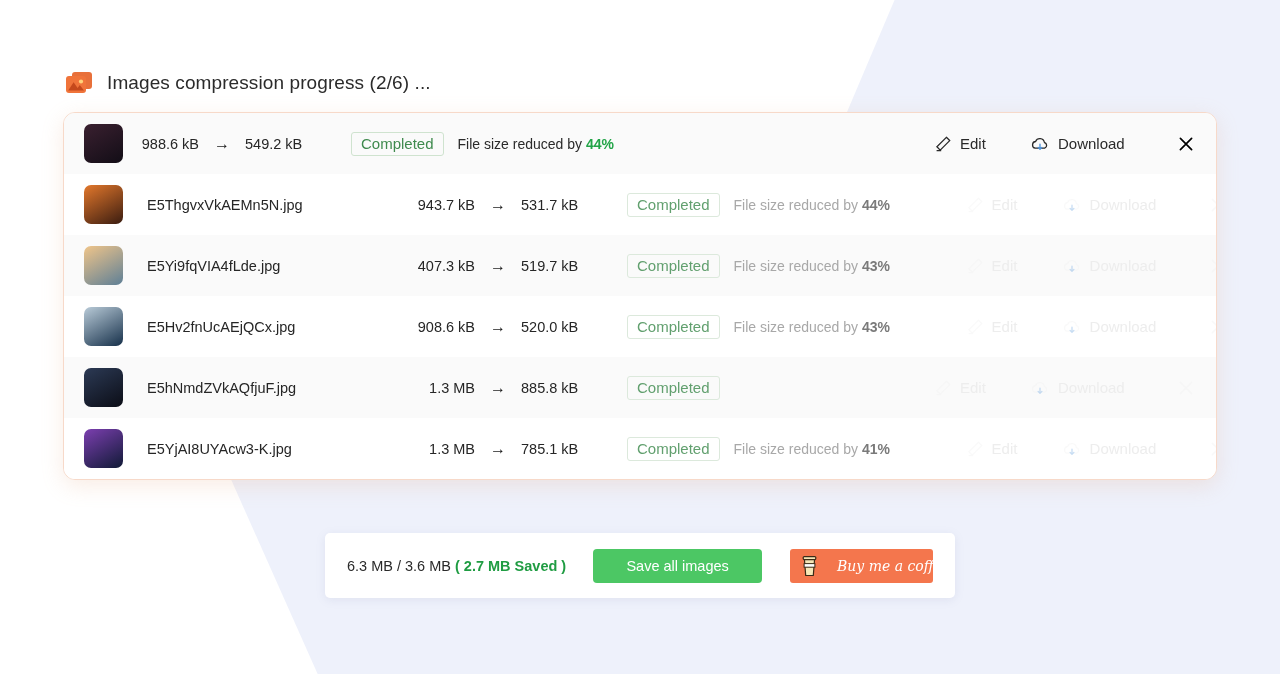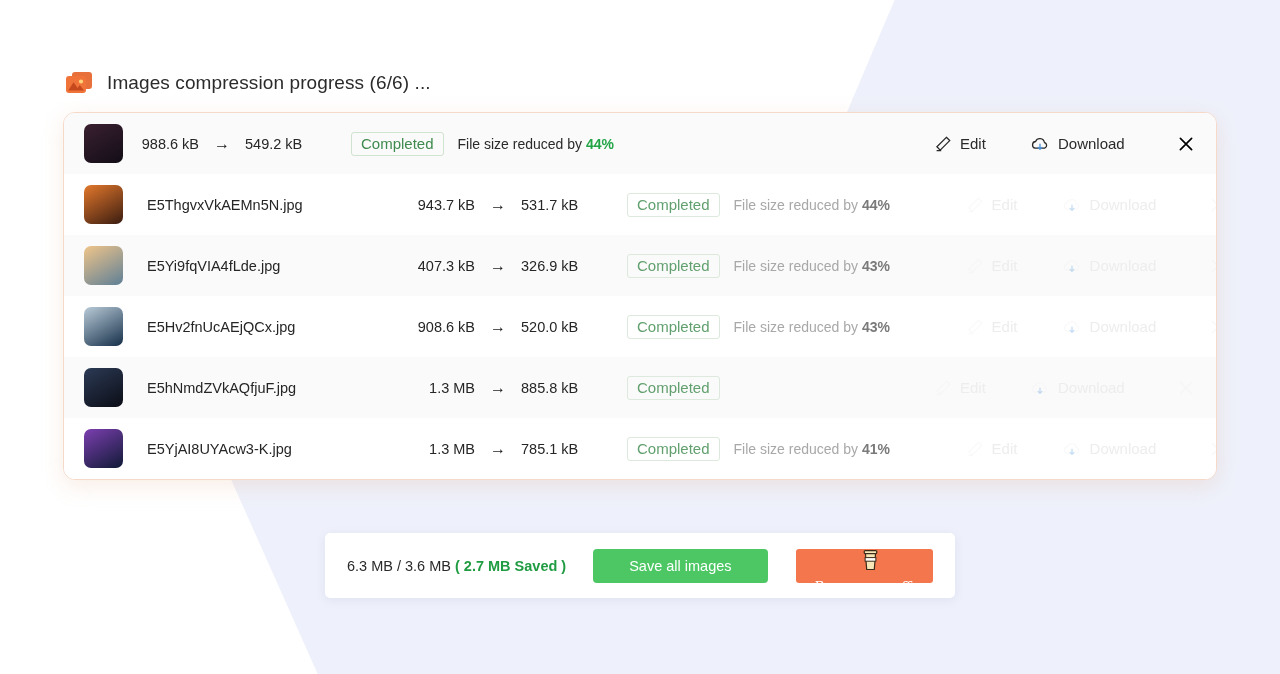--- a/index.html
+++ b/index.html
@@ -210,24 +210,23 @@
     cursor: pointer;
   }
 
   .coffee-btn {
     margin-left: 28px;
     width: 143px; height: 34px;
     background: #f4764d;
     border-radius: 3px;
     display: flex;
     align-items: center;
-    gap: 8px;
+    gap: 20px;
     padding-left: 12px;
     cursor: pointer;
-    flex-direction: column;
   }
   .coffee-label {
     color: #ffffff;
     font-size: 14px;
     font-style: italic;
     font-family: "DejaVu Serif", serif;
     white-space: nowrap;
   }
 </style>
 </head>
@@ -243,21 +242,21 @@
 
   <div class="header">
     <span class="header-icon">
       <svg class="icon-svg" width="30" height="26" viewBox="0 0 30 26">
         <rect x="7" y="2" width="20" height="17" rx="3" fill="#e8703a"></rect>
         <rect x="1" y="6" width="20" height="17" rx="3" fill="#f0743a"></rect>
         <circle cx="16" cy="11.5" r="2.1" fill="#ffd27a"></circle>
         <path d="M3.2 20.5 L8.6 12.2 L12.6 18 L14.8 15 L19 20.5 Z" fill="#c5491c"></path>
       </svg>
     </span>
-    <span class="header-title">Images compression progress (6/6) ...</span>
+    <span class="header-title">Images compression progress (2/6) ...</span>
   </div>
 
   <div class="card" id="card">
       <div class="row alt">
         <div class="thumb" style="background-image:linear-gradient(150deg, #3a2030 0%, #120d16 100%)"></div>
         <div class="sizes">
           <span class="size-before">988.6 kB</span>
           <span class="arrow">→</span>
           <span class="size-after">549.2 kB</span>
         </div>
@@ -328,21 +327,21 @@
             </span>
           </div>
         </div>
       </div>
       <div class="row alt disabled">
         <div class="thumb" style="background-image:linear-gradient(150deg, #f0c58a 0%, #5e7f96 100%)"></div>
         <div class="fname">E5Yi9fqVIA4fLde.jpg</div>
         <div class="sizes">
           <span class="size-before">407.3 kB</span>
           <span class="arrow">→</span>
-          <span class="size-after">326.9 kB</span>
+          <span class="size-after">519.7 kB</span>
         </div>
         <span class="badge">Completed</span>
         <span class="reduced"><span>File size reduced by </span><b>43%</b></span>
         <div class="actions">
           <div class="act act-edit">
             <span>
               <svg class="icon-svg" width="18" height="18" viewBox="0 0 18 18">
                 <path d="M12.4 2.3 L15.7 5.6 L6.2 15.1 L2.9 11.8 Z" fill="none" stroke="currentColor" stroke-width="1.3"></path>
                 <path d="M2.6 15.6 H7.2" stroke="currentColor" stroke-width="1.3"></path>
               </svg>

